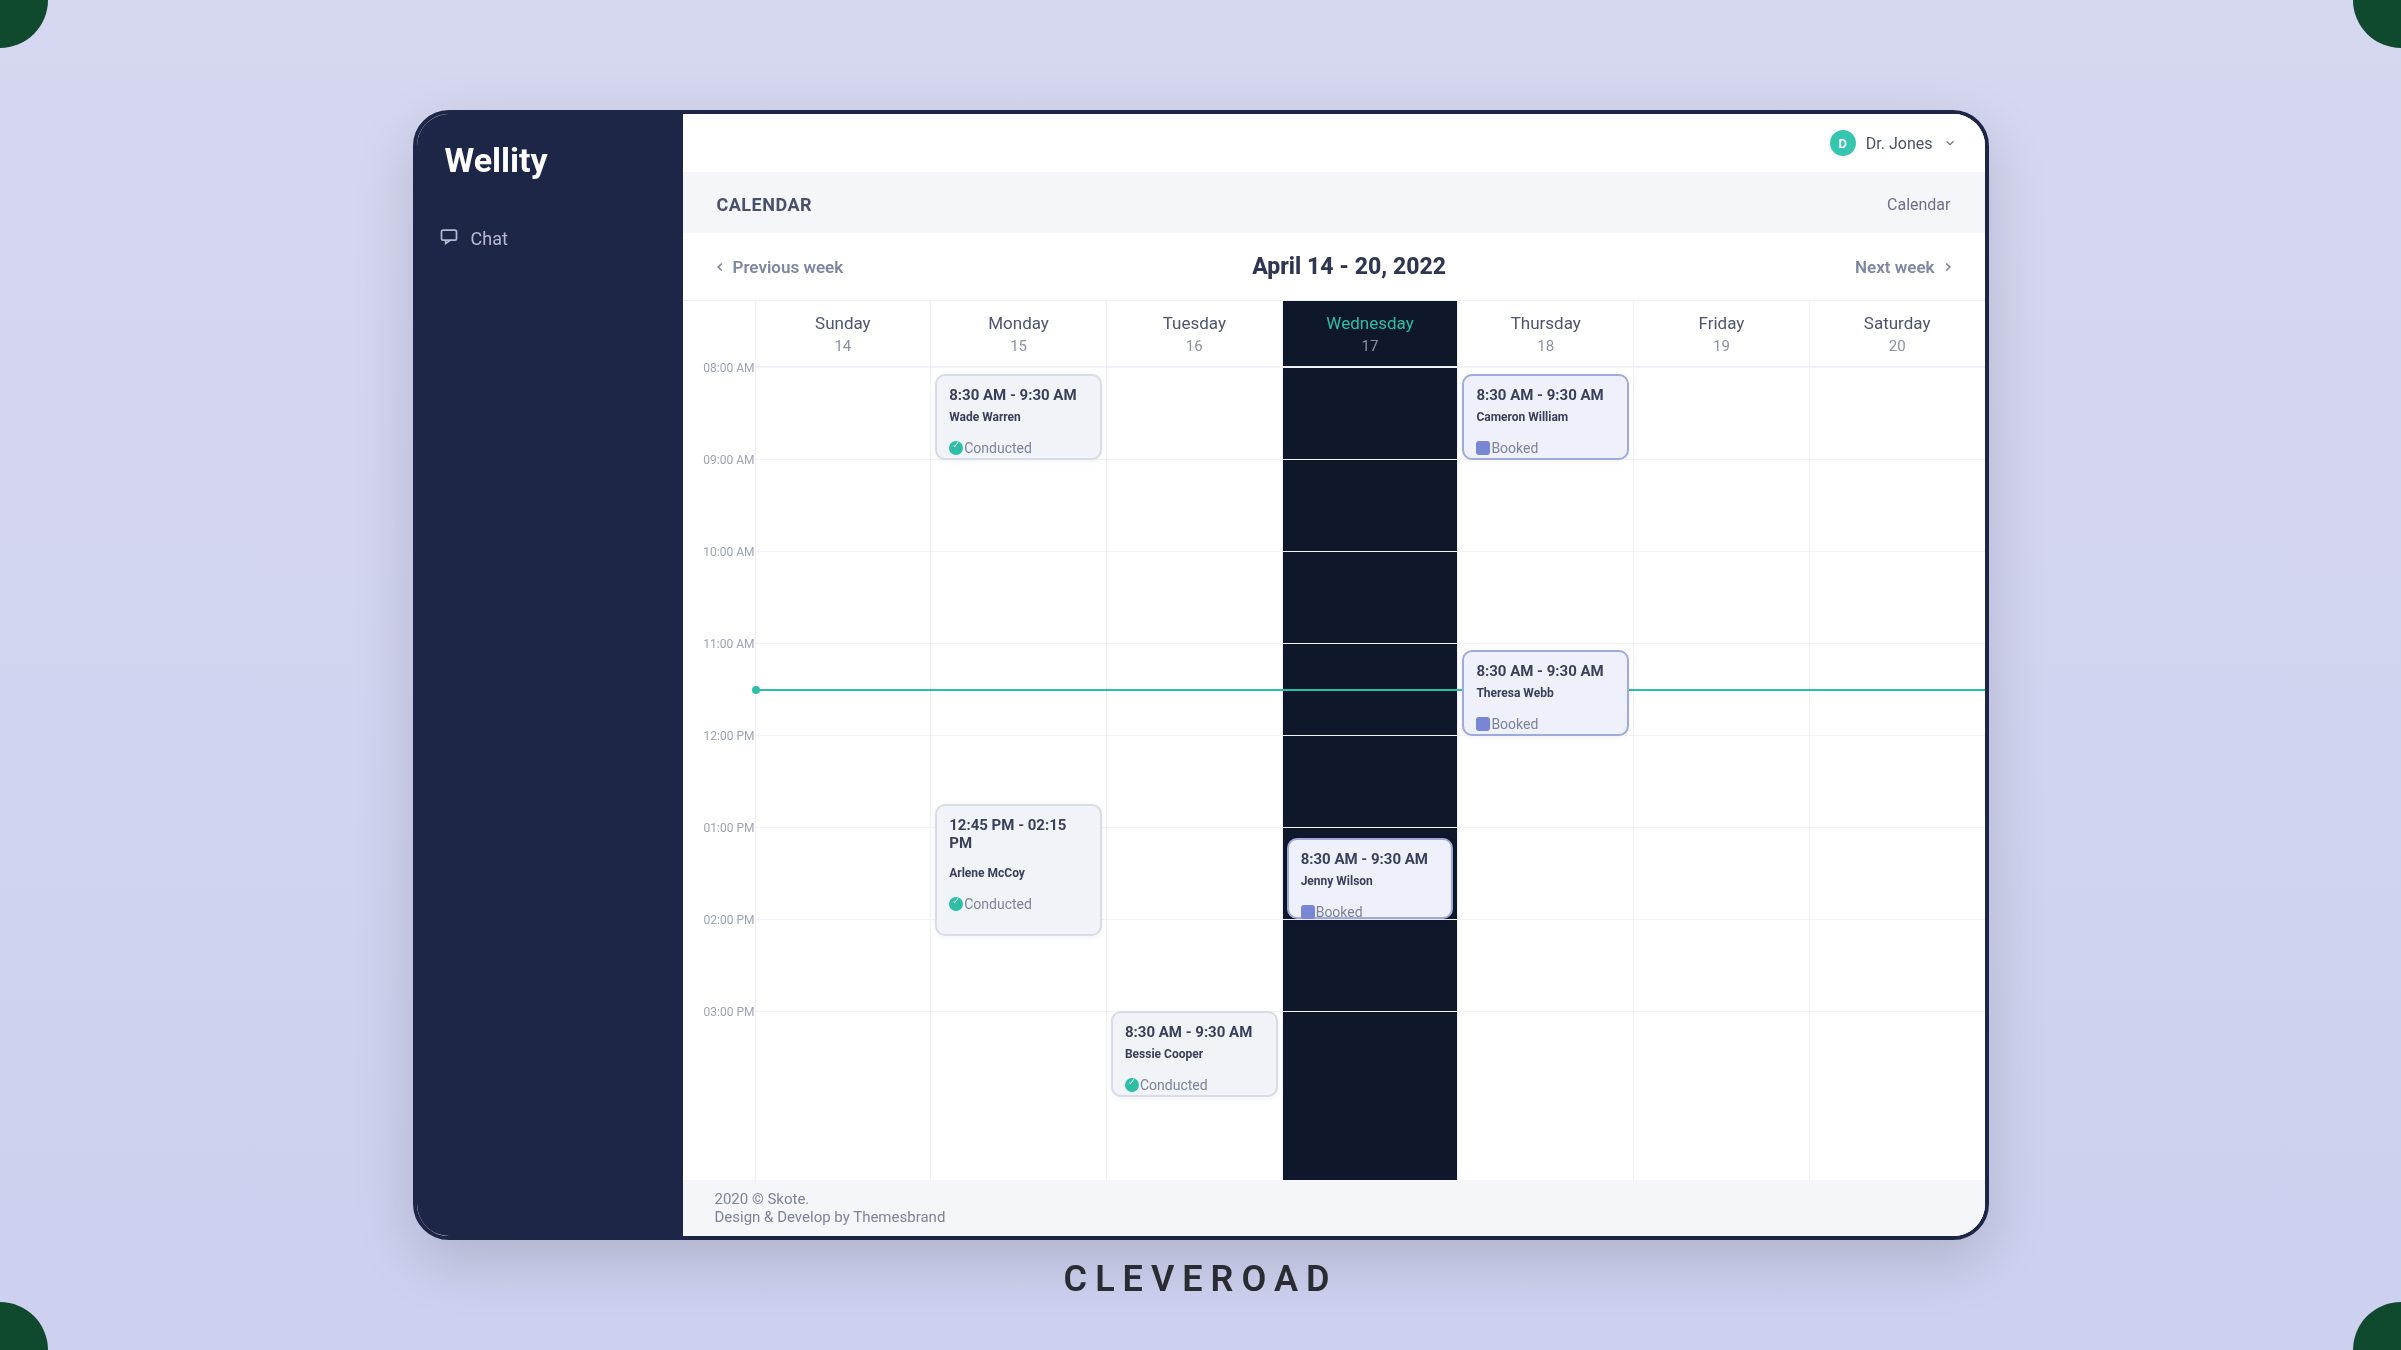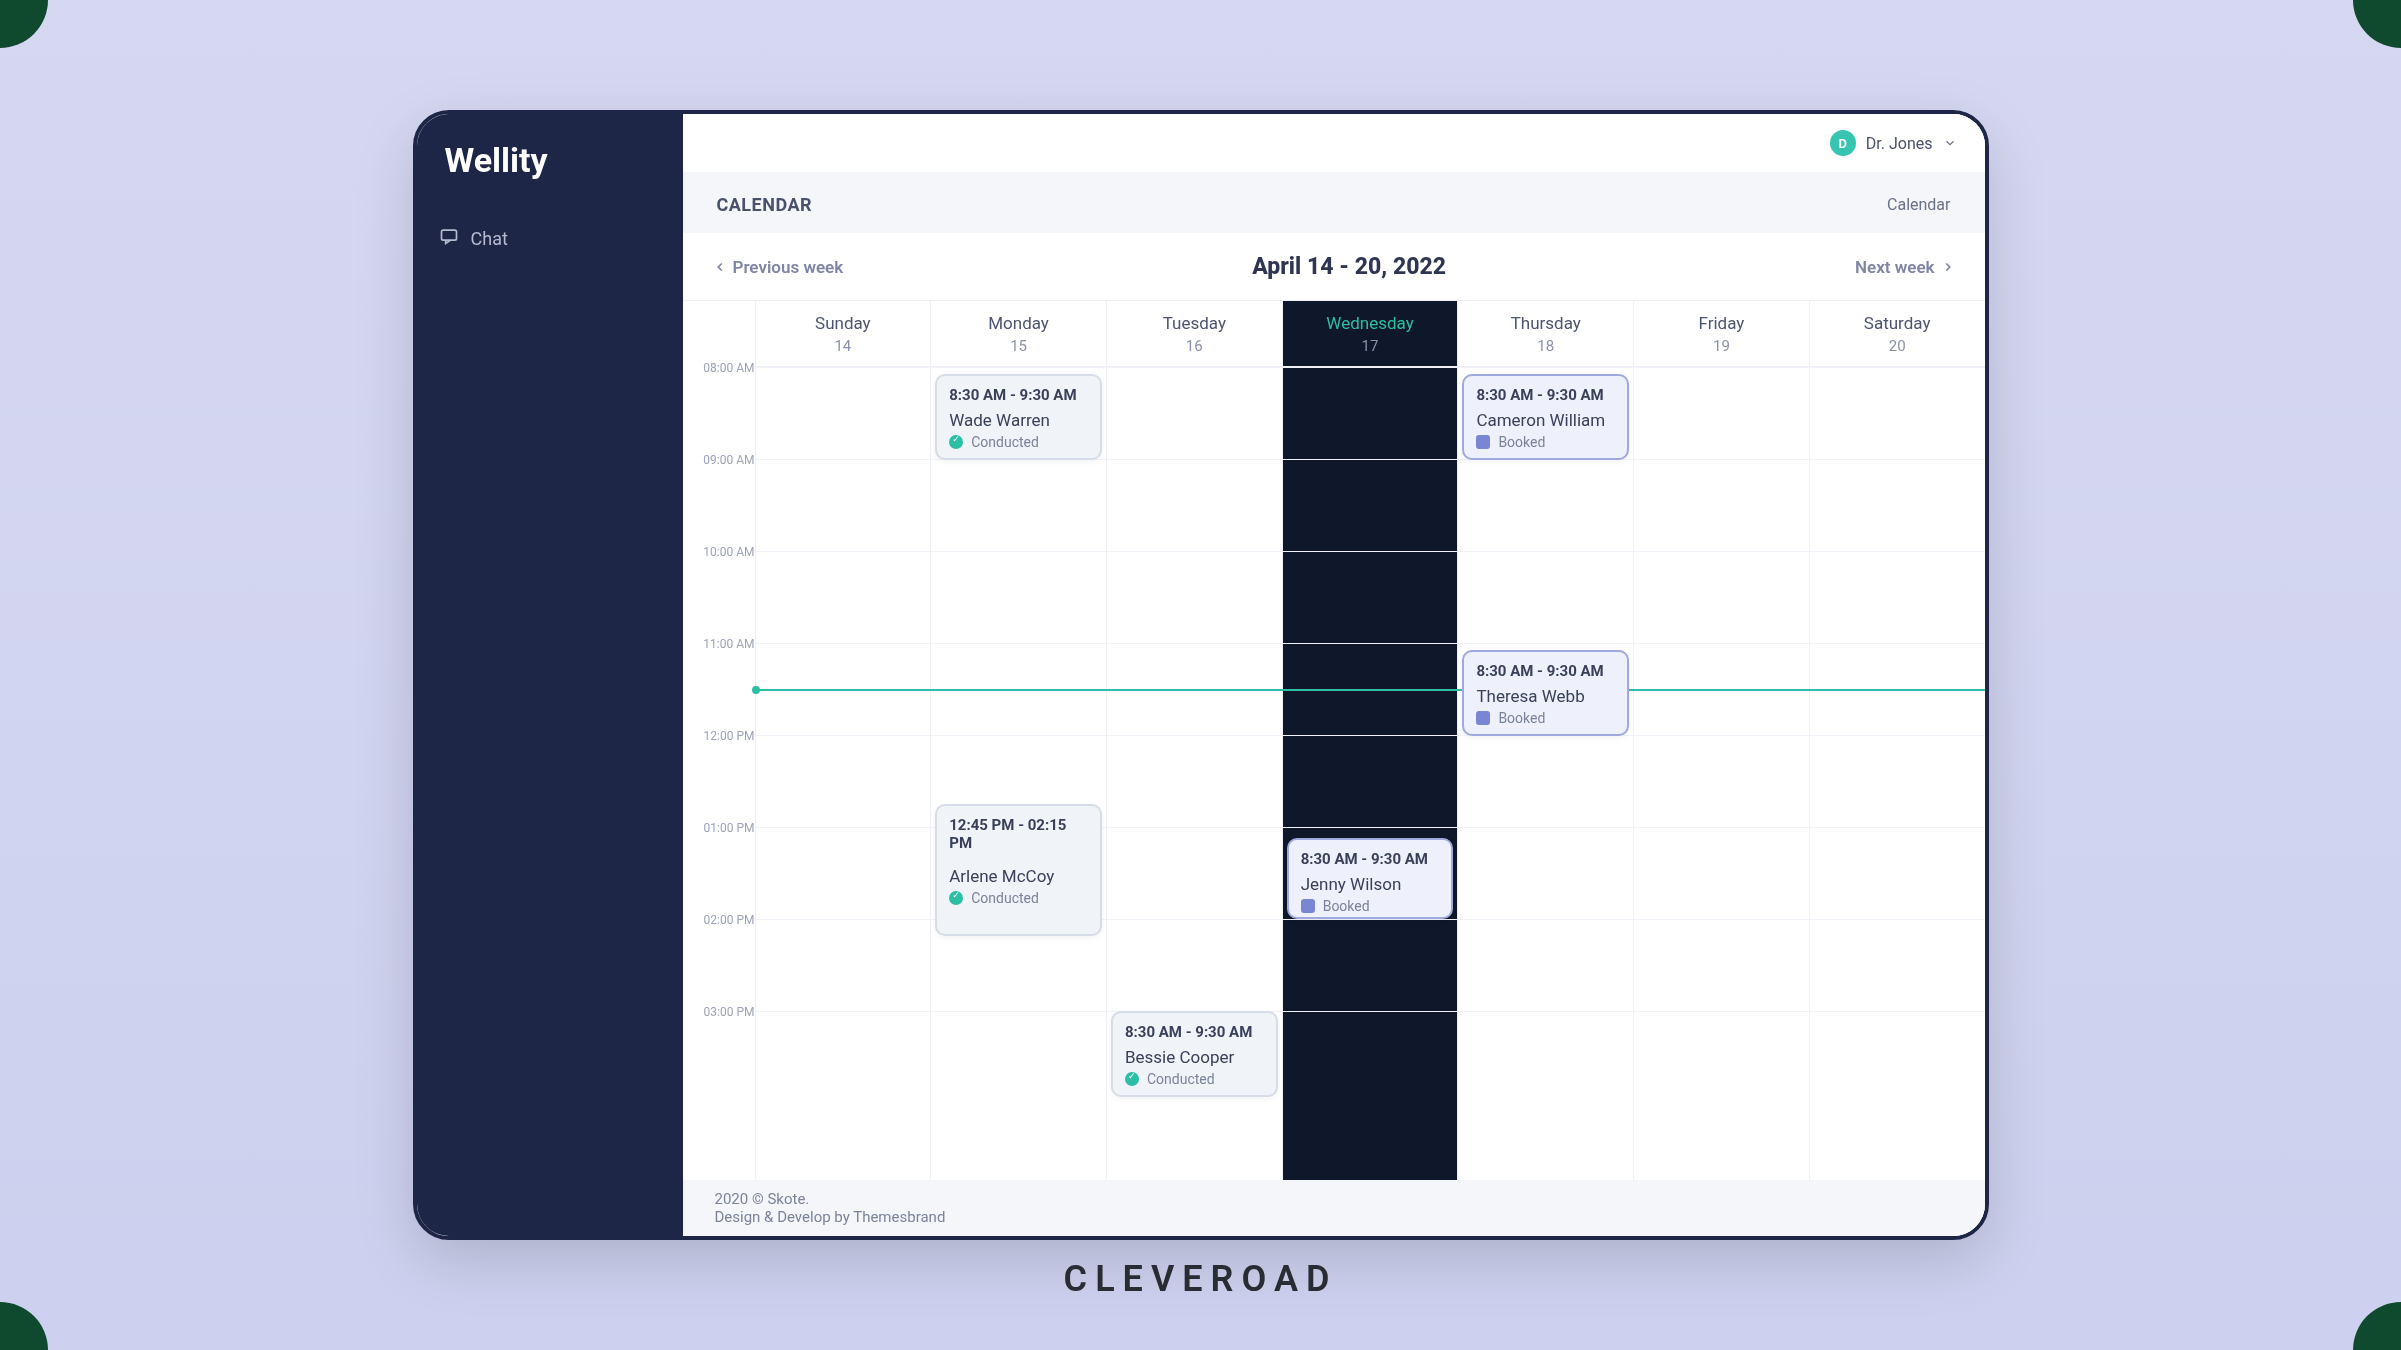--- a/index.html
+++ b/index.html
@@ -146,23 +146,23 @@
     font-size:14px; z-index:5;
     box-shadow:0 2px 6px rgba(0,0,0,0.05);
   }
   .event.conducted {
     background:#f0f3f7; border:2px solid #d6dce8;
   }
   .event.booked {
     background:#eef1fb; border:2px solid #9fa9dc;
   }
   .event .time { font-weight:700; color:#3a4059; font-size:15px; }
-  .event .name { font-weight:400; color:#3a4059; margin-top:14px; font-size:17px; }
+  .event .name { font-weight:700; color:#3a4059; margin-top:14px; font-size:12px; }
   .event.short .name { margin-top:6px; }
-  .event .status-row { display:flex; align-items:center; gap:8px; margin-top:4px; color:#7c829b; font-size:14px;}
+  .event .status-row { display:flex; align-items:center; gap:1px; margin-top:16px; color:#7c829b; font-size:14px;}
   .status-dot { width:14px; height:14px; border-radius:50%; display:inline-block; position:relative;}
   .status-dot.conducted { background:#2cbfa6; }
   .status-dot.conducted::after { content:'✓'; color:#fff; font-size:9px; position:absolute; left:3px; top:-1px;}
   .status-dot.booked { width:14px; height:14px; border-radius:3px; background:#7986d3; }
   .status-dot.booked::after { content:''; }
 
   .footer {
     display:flex; justify-content:space-between;
     padding:10px 32px; font-size:15px; color:#7d8399;
     background:#f5f6fa;

